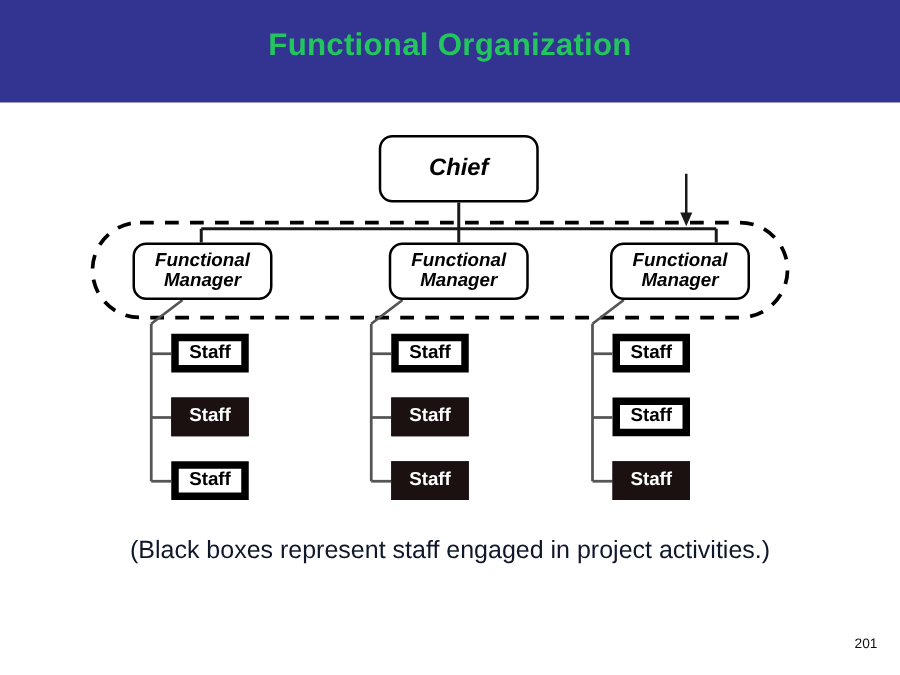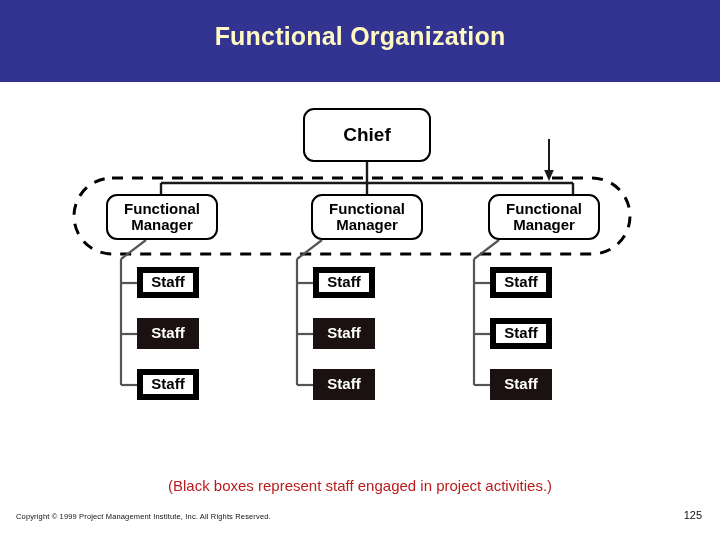--- a/index.html
+++ b/index.html
@@ -21,21 +21,21 @@
     position: absolute;
     left: 0; top: 0;
     width: 720px; height: 82px;
     background: #333491;
   }
   #title-text {
     position: absolute;
     left: 0; top: 22px;
     width: 720px;
     text-align: center;
-    color: #fef9c3;
+    color: #22c55e;
     font-size: 25px;
     font-weight: bold;
     letter-spacing: 0.2px;
     font-family: "Liberation Sans", sans-serif;
   }
 
   
   #diagram {
     position: absolute;
     left: 0; top: 82px;
@@ -53,20 +53,21 @@
     text-align: center;
     line-height: 1.08;
     font-family: "Liberation Sans", sans-serif;
     font-weight: bold;
     color: #000000;
     background: #ffffff;
   }
   .rounded {
     border: 2.5px solid #000000;
     border-radius: 11px;
+    font-style: italic;
   }
   .exec {
     font-size: 19px;
   }
   .mgr {
     font-size: 15px;
     justify-content: center;
   }
   .staff {
     border: 6px solid #000000;
@@ -88,23 +89,22 @@
     white-space: pre-line;
   }
 
   
   #footnote {
     position: absolute;
     left: 0; top: 429px;
     width: 720px;
     text-align: center;
     font-family: "Liberation Sans", sans-serif;
-    font-size: 15px;
-    color: #b91c1c;
-    margin-top: 48px;
+    font-size: 20px;
+    color: #0f172a;
   }
 
   
   #copyright {
     position: absolute;
     left: 16px; top: 512px;
     font-family: "Liberation Sans", sans-serif;
     font-size: 7.5px;
     color: #111111;
     letter-spacing: 0.15px;
@@ -203,16 +203,15 @@
     <div class="node staff" style="left:490px; top:236px; width:62px; height:31px;">
       <span>Staff</span>
     </div>
     <div class="node staff dark" style="left:490px; top:287px; width:62px; height:31px;">
       <span>Staff</span>
     </div>
   </div>
 
   <div id="footnote">(Black boxes represent staff engaged in project activities.)</div>
 
-  <div id="copyright">Copyright © 1999 Project Management Institute, Inc. All Rights Reserved.</div>
-  <div id="page-number">125</div>
+  <div id="page-number">201</div>
 
 </div>
 
 </body></html>

